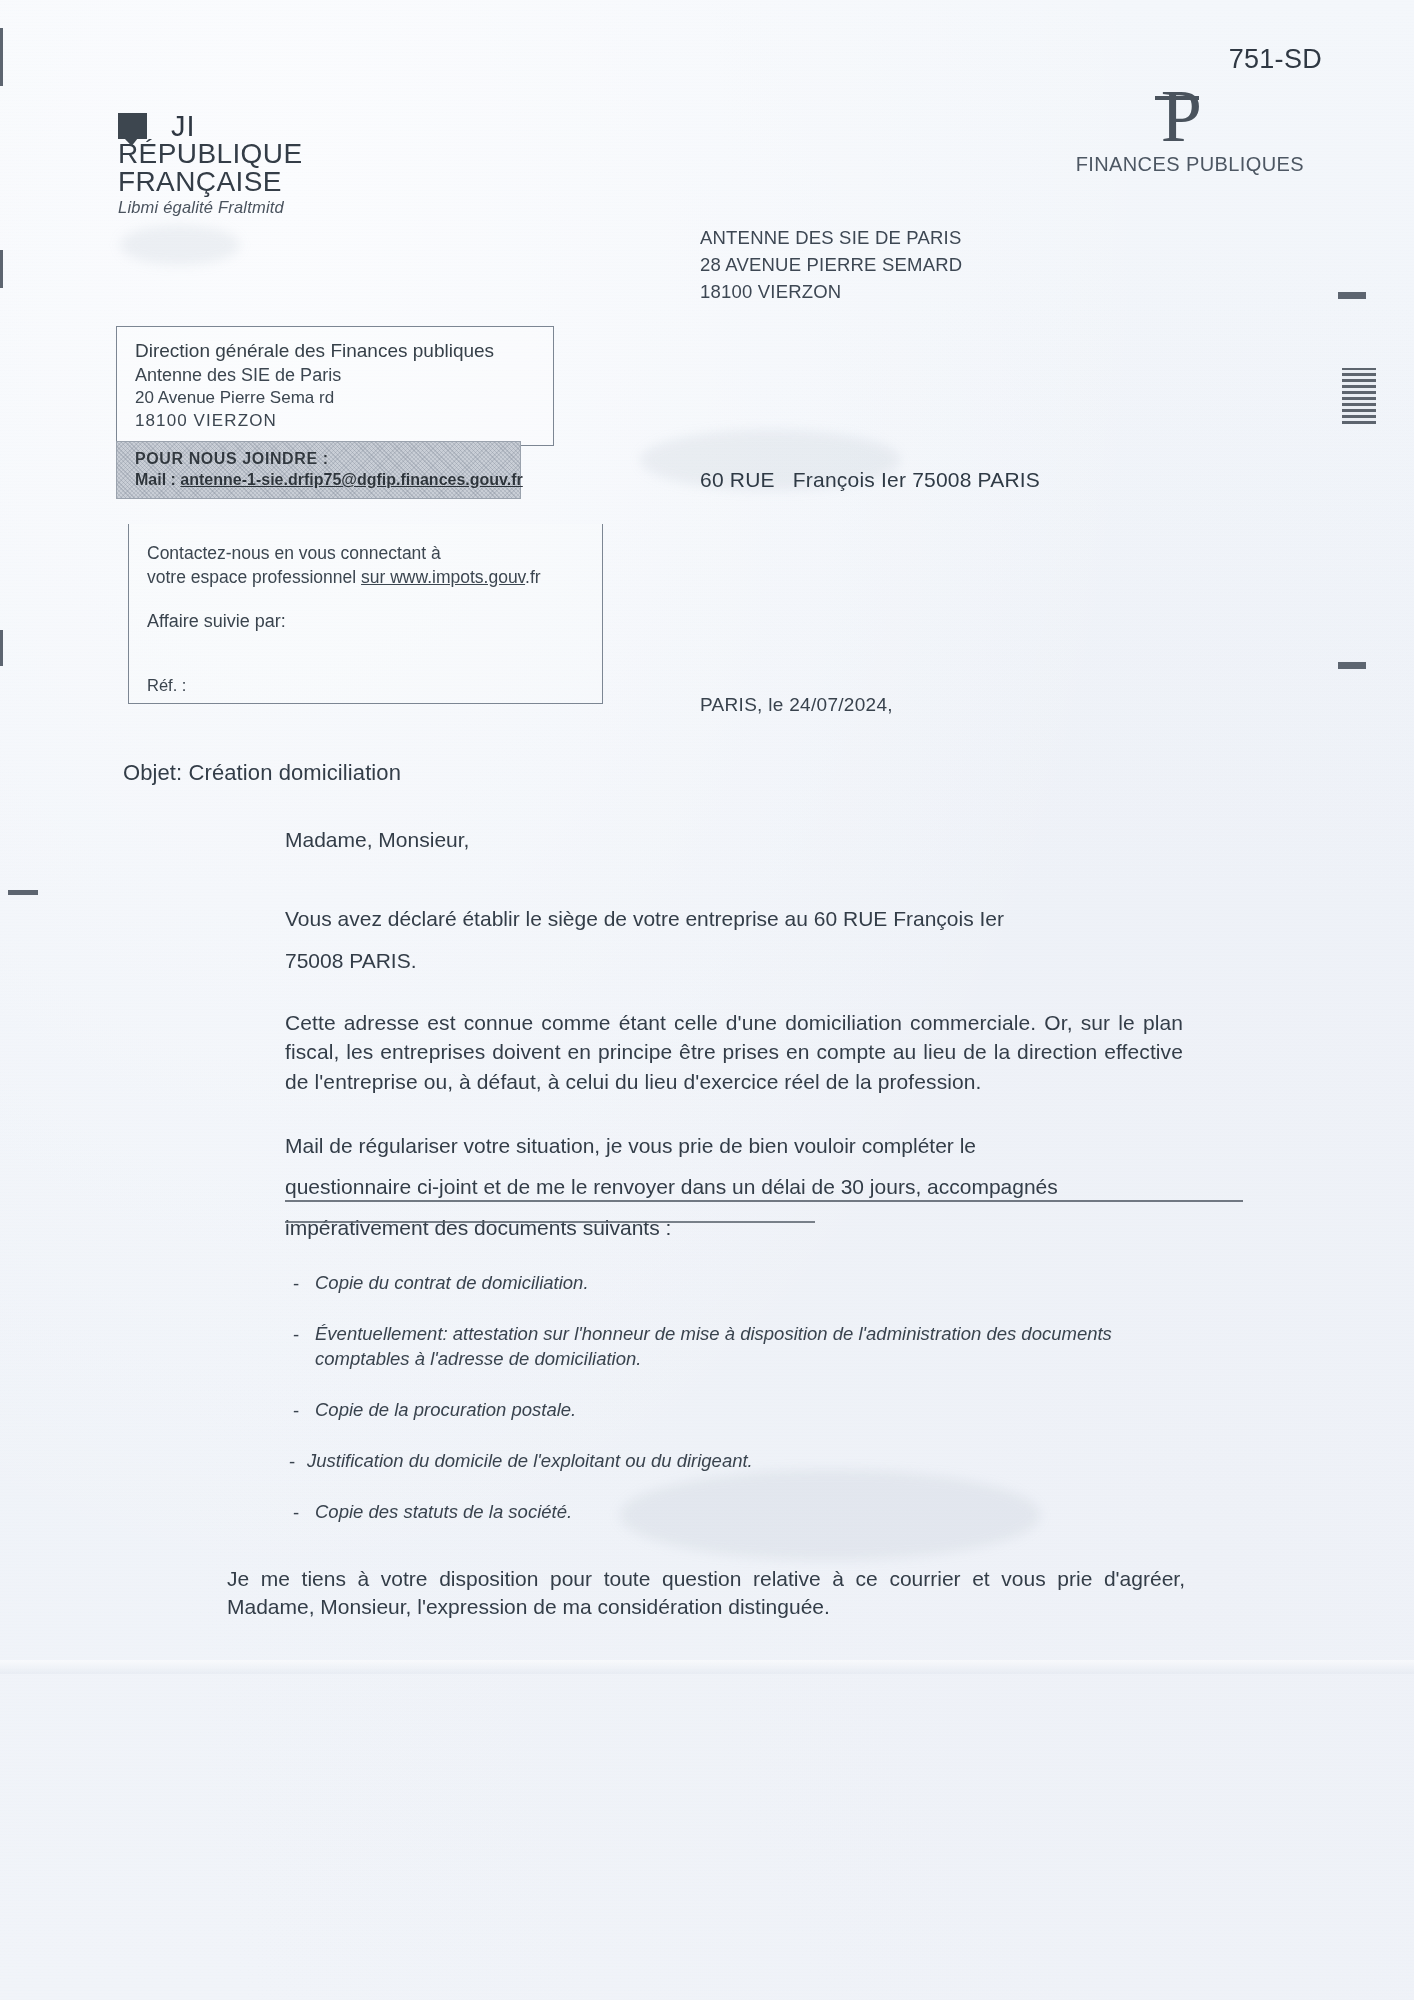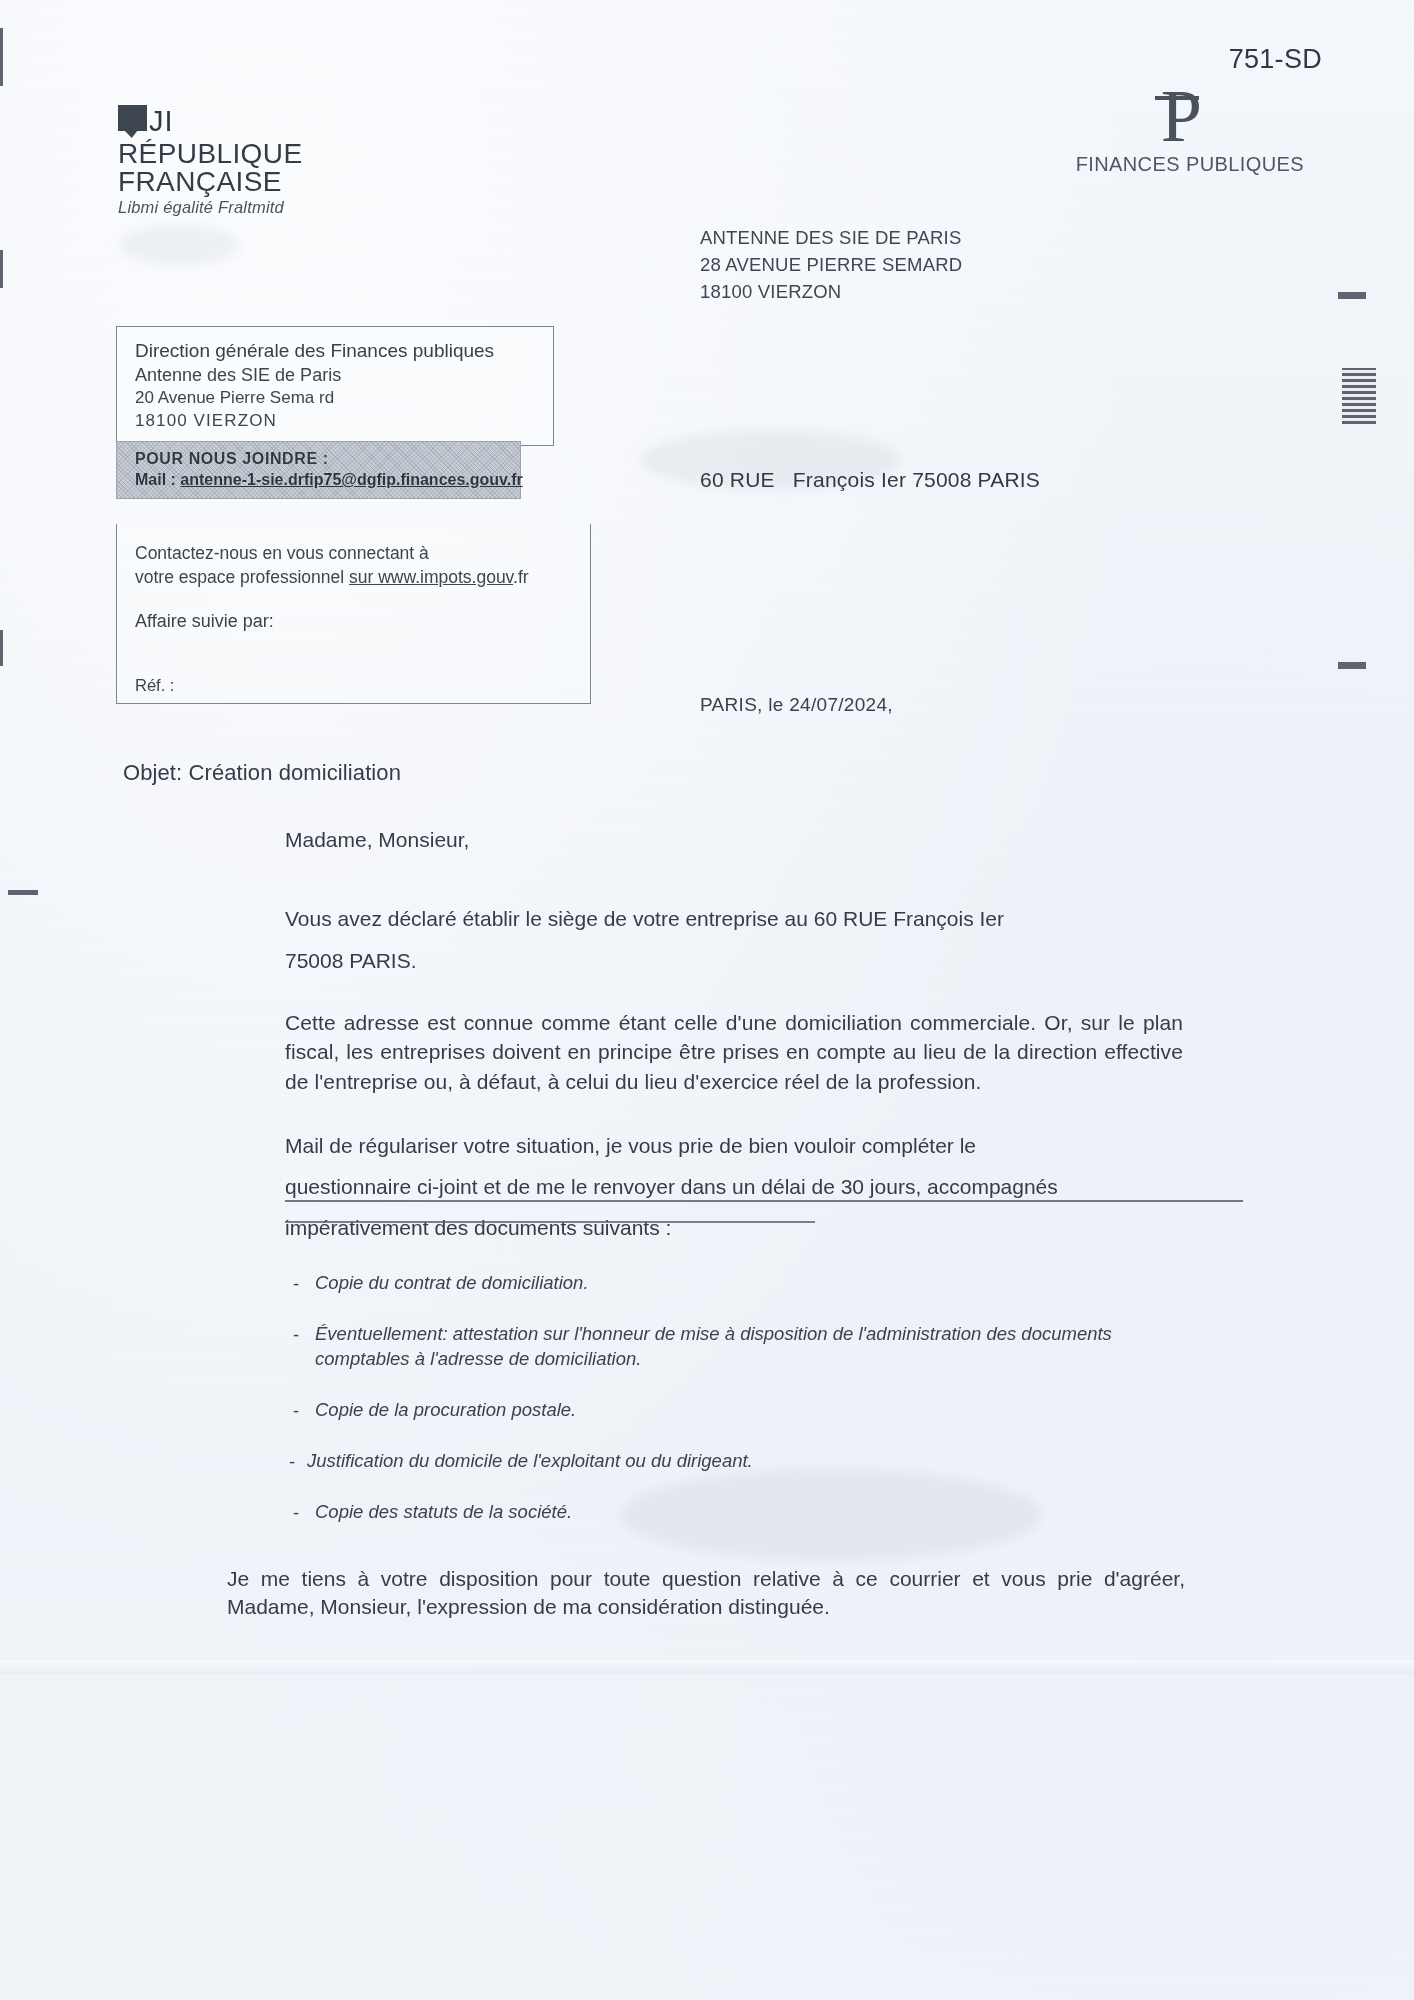--- a/index.html
+++ b/index.html
@@ -51,22 +51,22 @@
     color: #2f3843;
   }
   .marianne {
     position: absolute;
     left: 118px;
     top: 105px;
     width: 330px;
   }
   .marianne-top {
     display: flex;
-    align-items: flex-start;
-    gap: 2px;
+    align-items: flex-end;
+    gap: 24px;
     height: 34px;
   }
   .marianne-flag {
     width: 29px;
     height: 26px;
     background: #3d464f;
     position: relative;
   }
   .marianne-flag:after {
     content: "";
@@ -184,21 +184,21 @@
     color: #2d343b;
     margin-top: 3px;
     font-weight: bold;
     white-space: nowrap;
     text-shadow: 0 0 1px rgba(255,255,255,.6);
   }
   .join-mail .u { text-decoration: underline; }
 
   .contact-box {
     position: absolute;
-    left: 116px;
+    left: 128px;
     top: 524px;
     width: 475px;
     height: 180px;
     box-sizing: border-box;
     border: 1.5px solid #7c8693;
     border-top: none;
     background: rgba(255,255,255,.18);
     padding: 18px 14px 12px 18px;
   }
   .contact-line { font-size: 17.5px; line-height: 1.35; color: #3c4650; }

